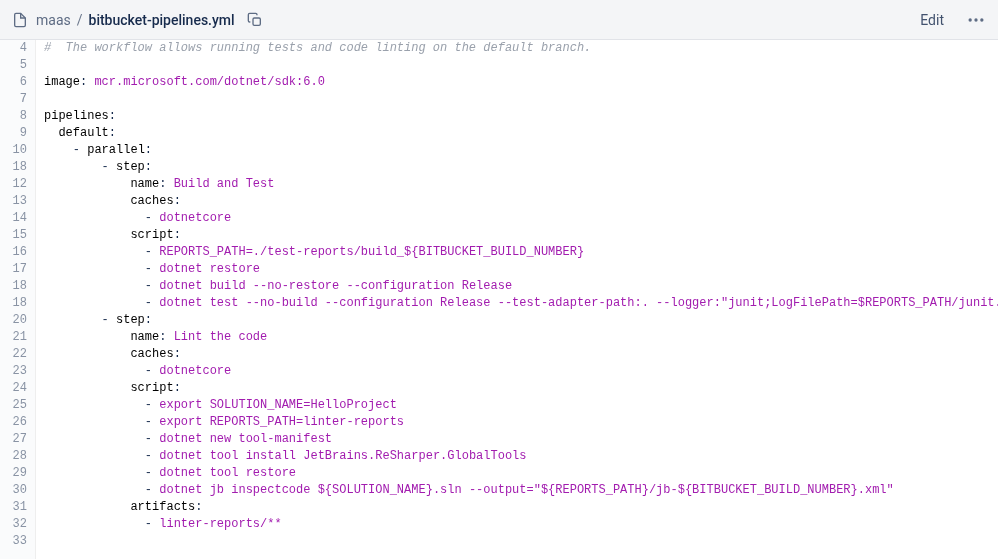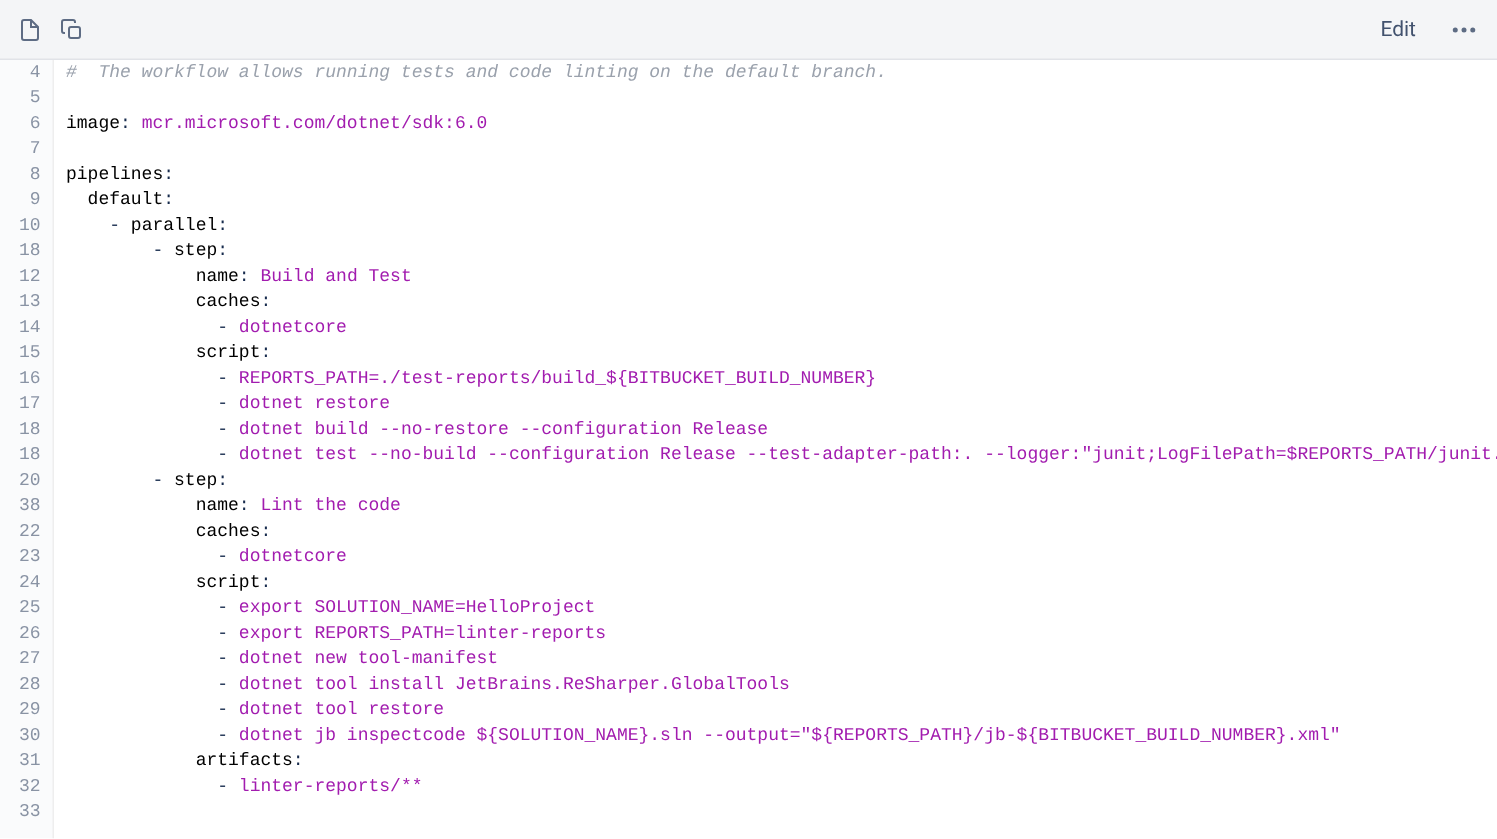--- a/index.html
+++ b/index.html
@@ -65,20 +65,25 @@
 </head>
 <body>
 
 <div class="topbar">
   <span class="icon file-icon">
     <svg viewBox="0 0 24 24" width="16" height="16" fill="none" stroke="#5e6c84" stroke-width="2">
       <path d="M13 2H6a2 2 0 0 0-2 2v16a2 2 0 0 0 2 2h12a2 2 0 0 0 2-2V9z"></path>
       <polyline points="13 2 13 9 20 9"></polyline>
     </svg>
   </span>
+  <div class="breadcrumb">
+    <span class="proj">maas</span>
+    <span class="sep">/</span>
+    <span class="file">bitbucket-pipelines.yml</span>
+  </div>
   <span class="icon copy-icon">
     <svg viewBox="0 0 24 24" width="16" height="16" fill="none" stroke="#5e6c84" stroke-width="2">
       <rect x="9" y="9" width="11" height="11" rx="2"></rect>
       <path d="M5 15H4a2 2 0 0 1-2-2V4a2 2 0 0 1 2-2h9a2 2 0 0 1 2 2v1"></path>
     </svg>
   </span>
   <div class="spacer"></div>
   <span class="edit-link">Edit</span>
   <span class="icon more-icon">
     <svg viewBox="0 0 24 24" width="22" height="22" fill="#5e6c84">
@@ -101,21 +106,21 @@
       <div class="ln">18</div>
       <div class="ln">12</div>
       <div class="ln">13</div>
       <div class="ln">14</div>
       <div class="ln">15</div>
       <div class="ln">16</div>
       <div class="ln">17</div>
       <div class="ln">18</div>
       <div class="ln">18</div>
       <div class="ln">20</div>
-      <div class="ln">38</div>
+      <div class="ln">21</div>
       <div class="ln">22</div>
       <div class="ln">23</div>
       <div class="ln">24</div>
       <div class="ln">25</div>
       <div class="ln">26</div>
       <div class="ln">27</div>
       <div class="ln">28</div>
       <div class="ln">29</div>
       <div class="ln">30</div>
       <div class="ln">31</div>

